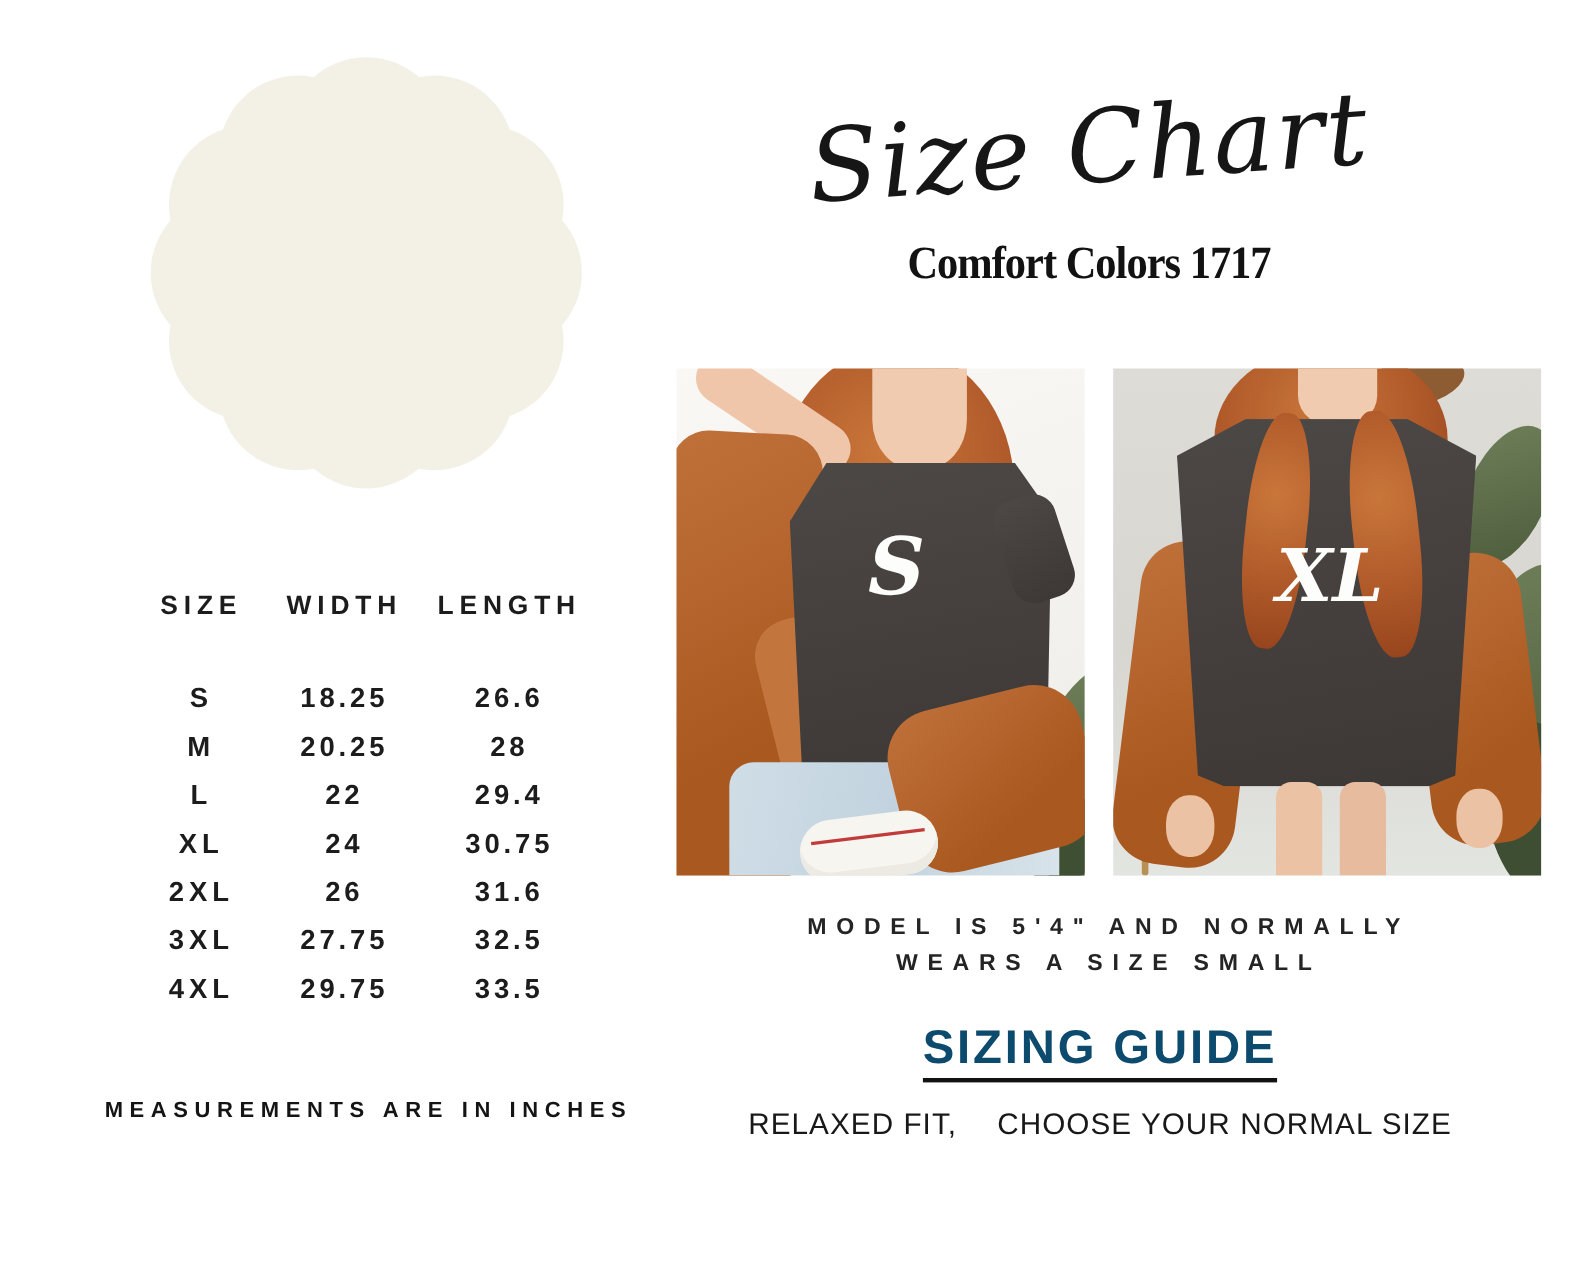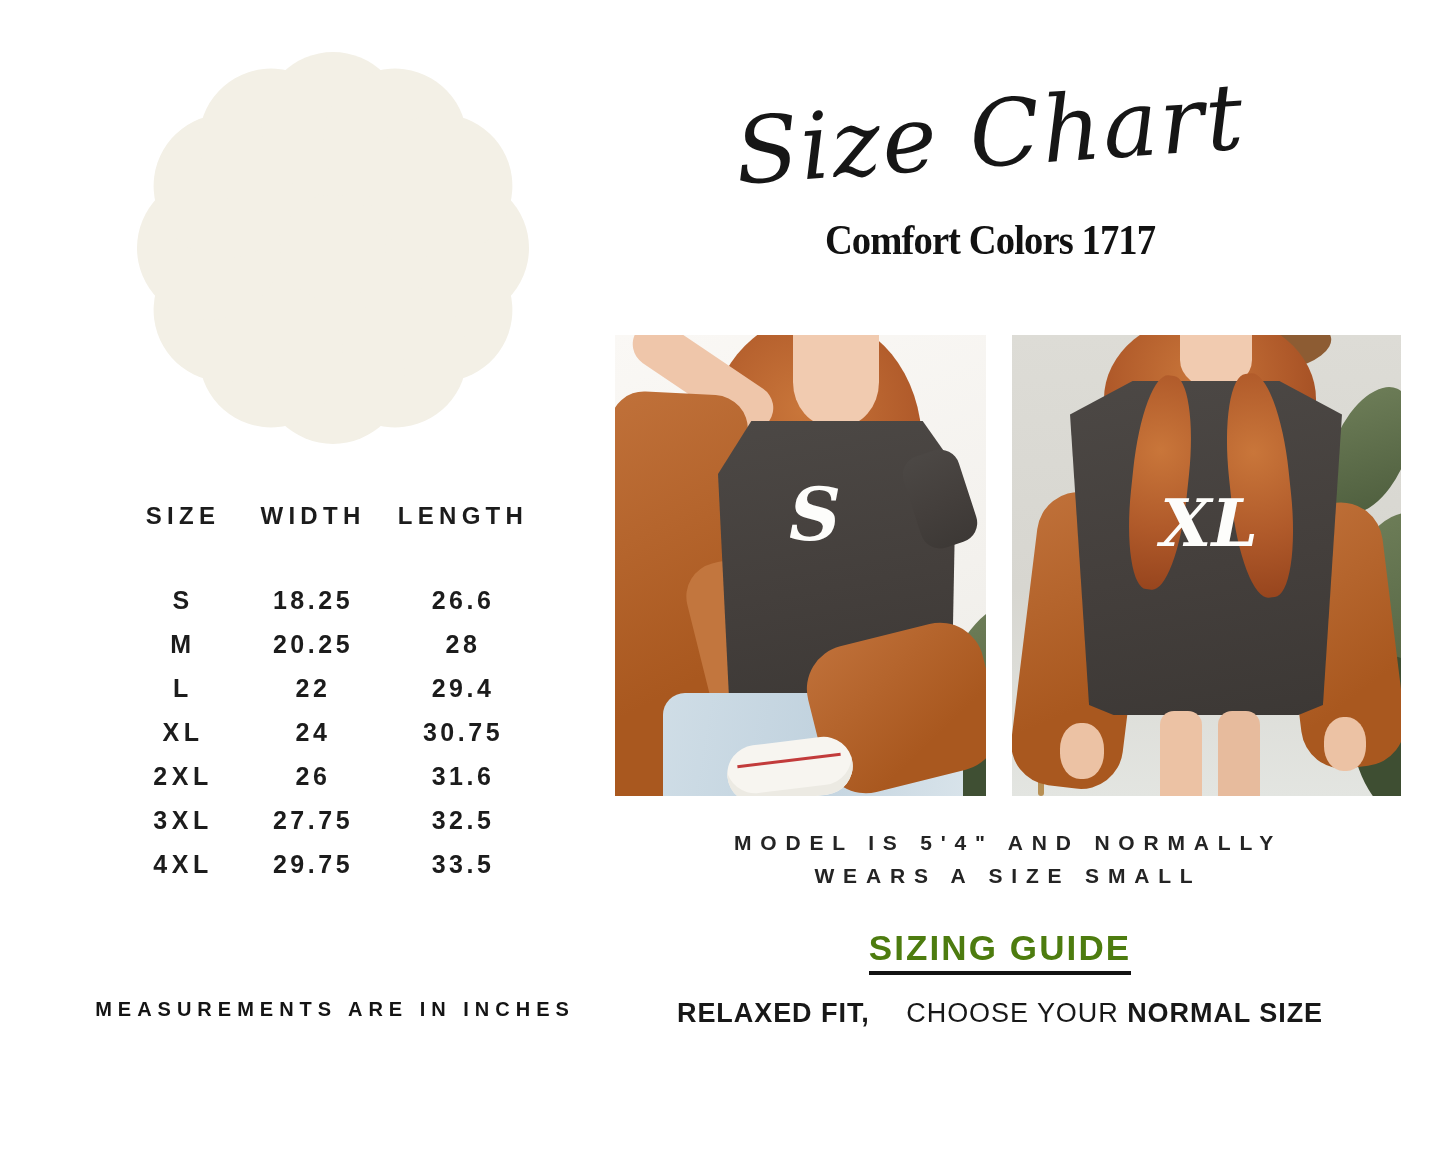--- a/index.html
+++ b/index.html
@@ -18,21 +18,21 @@
     font-family:"DejaVu Serif", serif; font-style:italic; font-weight:400;
     font-size:92px; line-height:150px; letter-spacing:2px;
     transform:rotate(-4deg); color:#161616;
   }
   .subtitle {
     margin-top:6px; font-family:"Liberation Serif", serif; font-weight:700;
     font-size:42px; letter-spacing:-1px; transform:scaleX(0.92); color:#121212;
   }
 
   
-  .size-table { position:absolute; left:128px; top:502px; width:420px; }
+  .size-table { position:absolute; left:128px; top:537px; width:420px; }
   .size-table .head, .size-table .rows { display:grid; grid-template-columns:110px 150px 150px; }
   .size-table .head { font-weight:700; font-size:24px; letter-spacing:0.22em; }
   .size-table .head span { text-align:center; }
   .size-table .rows { margin-top:56px; row-gap:13px; }
   .size-table .cell { text-align:center; font-weight:600; font-size:25px; height:31px; letter-spacing:0.14em; }
   .size-table .c0 { letter-spacing:0.18em; font-weight:700; }
 
   .footnote { position:absolute; left:95px; top:998px; width:480px; text-align:center;
     font-weight:700; font-size:20px; letter-spacing:0.30em; color:#141414; }
 
@@ -52,25 +52,25 @@
     font-family:"DejaVu Serif", serif; font-style:italic; font-weight:700;
     color:#fdfdfb; text-align:center;
   }
 
   
   .photo-caption { position:absolute; left:600px; top:826px; width:816px; text-align:center;
     font-weight:600; font-size:21px; letter-spacing:0.42em; line-height:33px; color:#242424; }
 
   
   .sizing-guide { position:absolute; left:650px; top:928px; width:700px; text-align:center; }
-  .sizing-guide .sg-title { display:inline-block; font-weight:700; font-size:35px;
-    letter-spacing:0.06em; padding-bottom:3px; border-bottom:4px solid #121212; color:#4d7c0f; }
+  .sizing-guide .sg-title { display:inline-block; font-weight:700; font-size:43px;
+    letter-spacing:0.06em; padding-bottom:3px; border-bottom:4px solid #121212; color:#0c4a6e; }
   .guide-lines { margin-top:16px; }
   .guide-line { font-size:27px; line-height:44px; letter-spacing:0.035em; color:#181818; white-space:nowrap; }
-  .guide-line .gb { font-weight:700; }
+  .guide-line .gb { font-weight:400; }
   .guide-line .gr { font-weight:400;margin-left:28px; }
 </style>
 </head>
 <body>
 
 <div class="canvas">
 
   <div class="scallop">
     <div class="base"></div>
   <div class="petal" style="transform: rotate(0deg) translate(124px);"></div>

